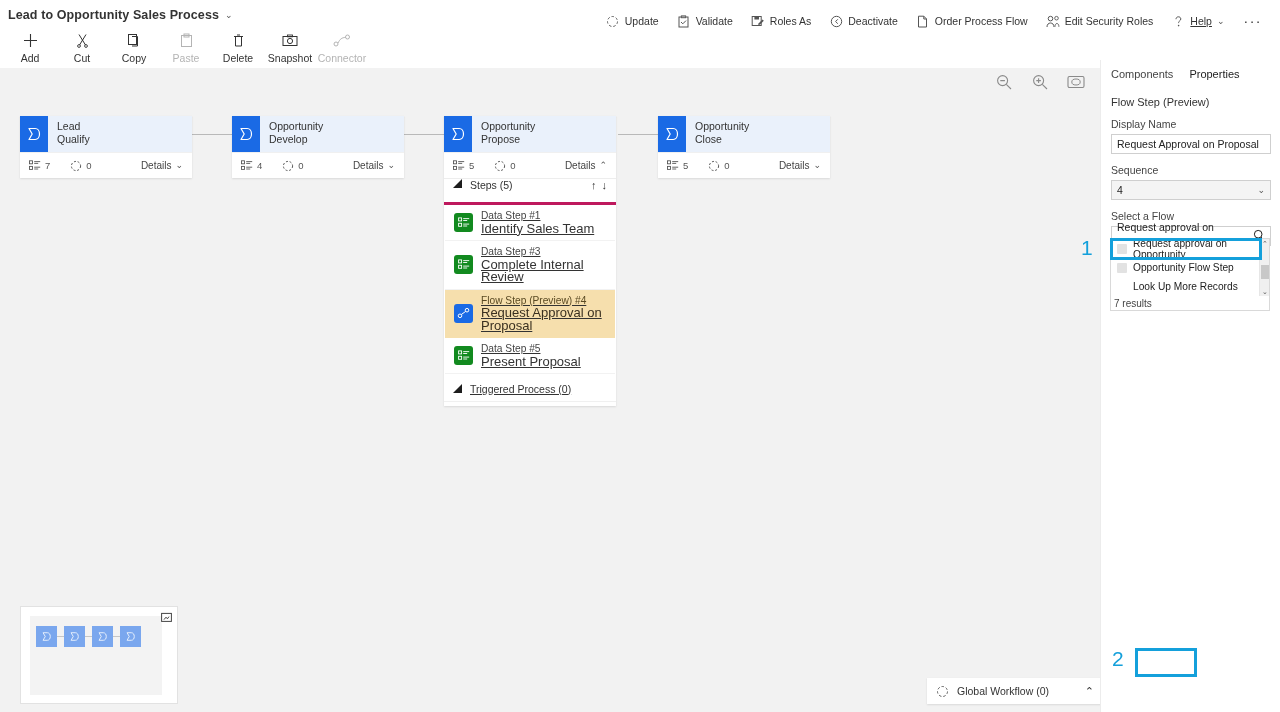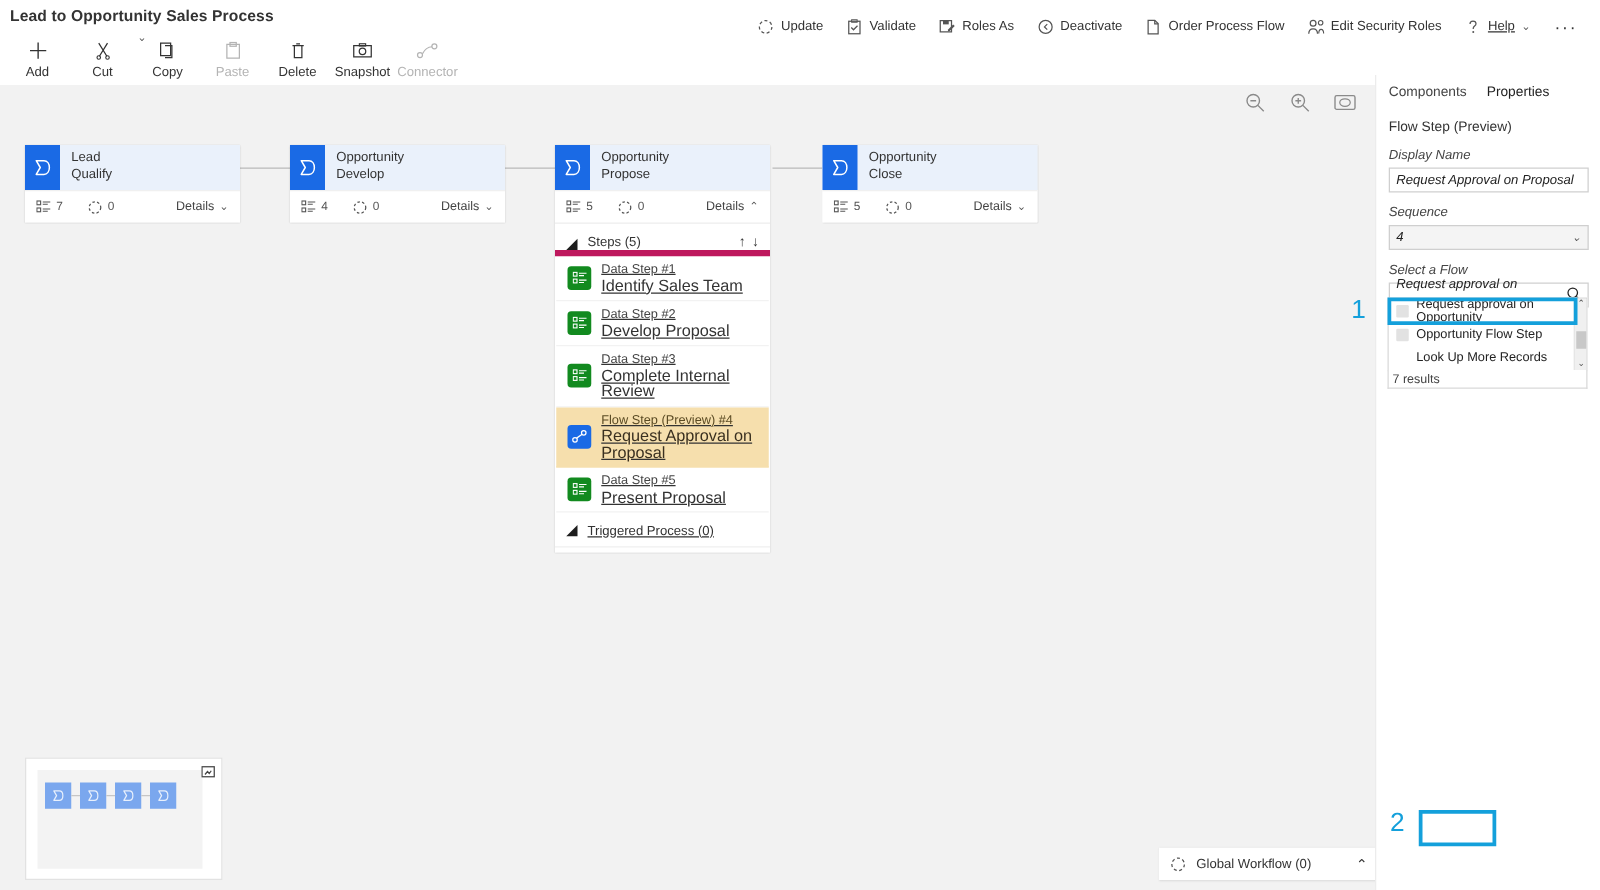--- a/index.html
+++ b/index.html
@@ -15,21 +15,21 @@
   }
   .app { position: relative; width: 1280px; height: 712px; }
 
   
   .topbar {
     position: absolute; left: 0; top: 0; width: 1280px; height: 68px;
     background: #ffffff;
   }
   .title-row {
     position: absolute; left: 8px; top: 6px; height: 18px;
-    display: flex; align-items: center; gap: 6px; flex-direction: column;
+    display: flex; align-items: center; gap: 6px;
   }
   .doc-title {
     font-size: 12.5px; font-weight: bold; color: #333; letter-spacing: .1px;
   }
   .chev-sm { font-size: 9px; color: #555; line-height: 1; }
 
   .cmdbar-left {
     position: absolute; left: 4px; top: 28px;
     display: flex; align-items: flex-start;
   }
@@ -89,22 +89,22 @@
     margin-left: auto; display: flex; align-items: center; gap: 4px;
     font-size: 10px; color: #444;
   }
   .connector {
     position: absolute; height: 1px; background: #b9b9b9;
   }
 
   
   .steps-panel { border-top: 1px solid #ededed; background: #fff; padding-bottom: 4px; }
   .steps-head {
-    height: 26px; display: flex; align-items: flex-end; padding: 0 9px;
-    border-bottom: 5px solid #be185d;
+    height: 26px; display: flex; align-items: flex-start; padding: 0 9px;
+    border-bottom: 3px solid #be185d;
   }
   .steps-head .lbl { font-size: 10.5px; color: #333; margin-left: 8px; }
   .steps-head .arrows { margin-left: auto; display: flex; gap: 5px; color: #333; font-size: 11px; }
   .tri { width: 0; height: 0; border-left: 9px solid transparent; border-bottom: 9px solid #1d1d1d; }
   .step-row {
     display: flex; align-items: center; gap: 8px; padding: 5px 9px 5px 9px;
     margin: 0 1px; border-bottom: 1px solid #f2f2f2; text-decoration: underline;
   }
   .step-row.sel { background: #f6dfad; border-bottom: 1px solid #f6dfad; }
   .step-ic {
@@ -151,21 +151,21 @@
 
   
   .rpanel {
     position: absolute; left: 1100px; top: 60px; width: 180px; height: 652px;
     background: #ffffff; border-left: 1px solid #ececec;
   }
   .tabs { display: flex; gap: 16px; padding: 4px 10px 0 10px; }
   .tab { font-size: 11px; color: #444; padding: 4px 0; cursor: default; }
   .tab.active { color: #222; }
   .panel-title { padding: 12px 10px 0 10px; font-size: 11px; color: #333; }
-  .field { padding: 10px 10px 0 10px; font-style: italic; }
+  .field { padding: 10px 10px 0 10px; }
   .field label { display: block; font-size: 10.5px; color: #444; margin-bottom: 4px; }
   .tbox {
     width: 160px; height: 20px; border: 1px solid #cfcfcf; background: #fff;
     font-size: 10.5px; color: #222; padding: 0 5px; line-height: 18px;
     display: flex; align-items: center;
   }
   .selbox {
     width: 160px; height: 20px; border: 1px solid #cfcfcf; background: #f4f4f4;
     font-size: 10.5px; color: #222; padding: 0 5px; display: flex; align-items: center;
   }
@@ -525,33 +525,20 @@
                 <rect x=".6" y="6.3" width="3" height="3" stroke="#fff" fill="none" stroke-width=".9"></rect>
                 <path d="M5.2 1.6h6M5.2 3.5h4M5.2 7.1h6M5.2 9h4" stroke="#fff" stroke-width=".9"></path>
               </svg>
           </span>
           <span class="step-txt">
             <span class="t1" style="display:block">Data Step #1</span>
             <span class="t2" style="display:block">Identify Sales Team</span>
           </span>
         </div>
 
-        <div class="step-row">
-          <span class="step-ic data">
-            <svg width="12" height="11" viewBox="0 0 12 11">
-                <rect x=".6" y=".9" width="3" height="3" stroke="#fff" fill="none" stroke-width=".9"></rect>
-                <rect x=".6" y="6.3" width="3" height="3" stroke="#fff" fill="none" stroke-width=".9"></rect>
-                <path d="M5.2 1.6h6M5.2 3.5h4M5.2 7.1h6M5.2 9h4" stroke="#fff" stroke-width=".9"></path>
-              </svg>
-          </span>
-          <span class="step-txt">
-            <span class="t1" style="display:block">Data Step #2</span>
-            <span class="t2" style="display:block">Develop Proposal</span>
-          </span>
-        </div>
 
         <div class="step-row">
           <span class="step-ic data">
             <svg width="12" height="11" viewBox="0 0 12 11">
                 <rect x=".6" y=".9" width="3" height="3" stroke="#fff" fill="none" stroke-width=".9"></rect>
                 <rect x=".6" y="6.3" width="3" height="3" stroke="#fff" fill="none" stroke-width=".9"></rect>
                 <path d="M5.2 1.6h6M5.2 3.5h4M5.2 7.1h6M5.2 9h4" stroke="#fff" stroke-width=".9"></path>
               </svg>
           </span>
           <span class="step-txt">

